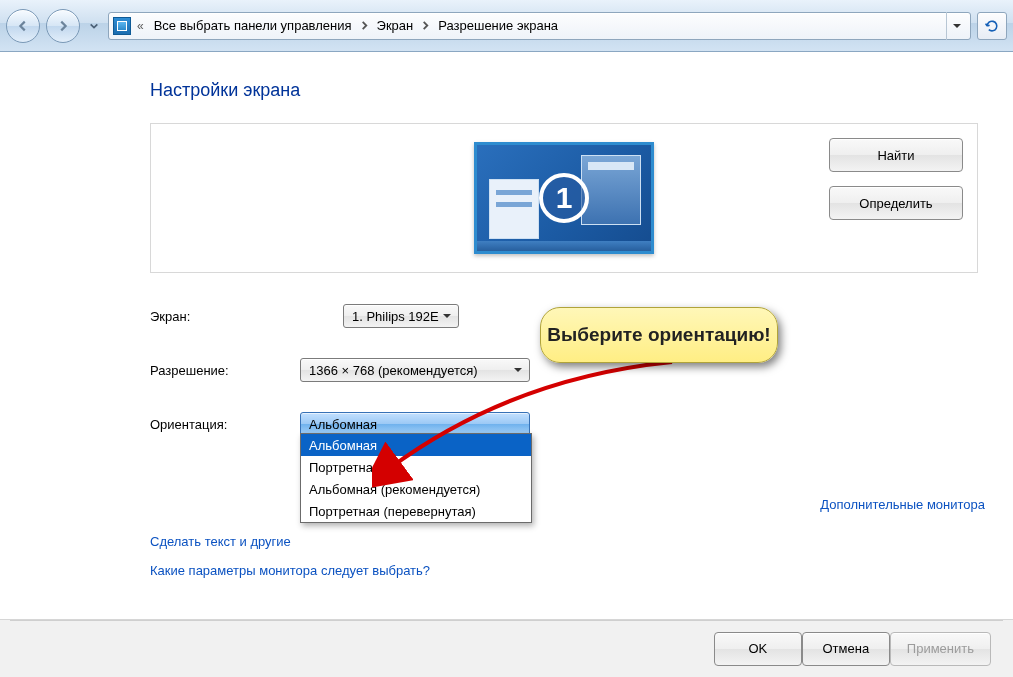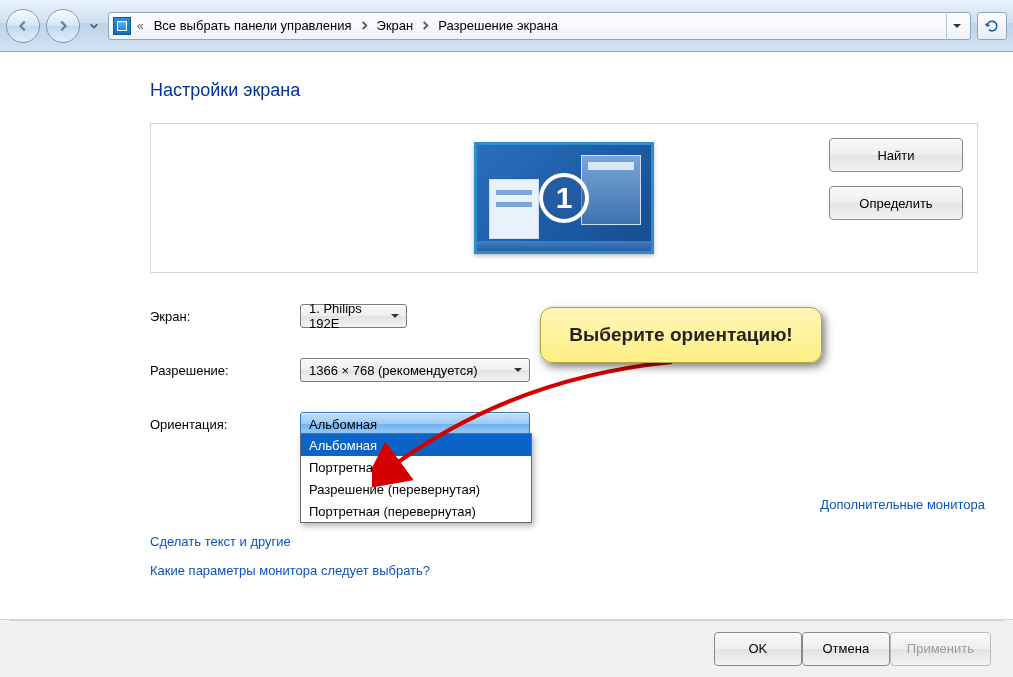--- a/index.html
+++ b/index.html
@@ -177,21 +177,21 @@
     height:24px;
     border:1px solid #7b7b7b;
     background: linear-gradient(to bottom,#f9f9f9 0%,#efefef 49%,#e3e3e3 50%,#f3f3f3 100%);
     display:flex; align-items:center; justify-content:space-between;
     padding:0 6px 0 8px;
     font-size:13px;
     border-radius:3px;
     box-shadow: inset 0 1px 0 #fff;
   }
   .combo .dd-arrow svg { width:10px; height:10px; fill:#333; }
-  .combo-display { width:107px; }
+  .combo-display { width:116px;margin-left:43px; }
   .combo-res { width:230px; }
 
   .combo-orient {
     width:230px; height:24px;
     border:1px solid #3671b6;
     background: linear-gradient(to bottom,#c2e0ff 0%, #9cc9f5 49%, #6eb1ed 50%, #a7d2f8 100%);
     display:flex; align-items:center; justify-content:space-between;
     padding:0 6px 0 8px; font-size:13px; border-radius:3px;
     color:#000;
     box-shadow: inset 0 1px 0 rgba(255,255,255,.6);
@@ -217,24 +217,24 @@
     margin-top:6px;
   }
   .link { color:#0b52c1; cursor:pointer; text-decoration:none; }
   .links-below { margin-top:22px; }
   .links-below .link { display:block; margin-bottom:14px; }
 
   
   .callout {
     position:absolute;
     left:540px; top:255px;
-    width:282px; height:56px;
+    width:238px; height:56px;
     background: linear-gradient(to bottom,#fff7b8,#ffee84);
     border:1px solid #b0a33a;
-    border-radius:12px;
+    border-radius:20px;
     box-shadow: 3px 4px 8px rgba(0,0,0,.5);
     display:flex; align-items:center; justify-content:center;
     font-size:19px; font-weight:bold; color:#222;
     z-index:30;
   }
   .arrow-svg {
     position:absolute;
     left:372px; top:306px;
     width:320px; height:130px;
     z-index:25;
@@ -349,21 +349,21 @@
         <div class="combo-orient">
           <span>Альбомная</span>
           <span class="dd-arrow"><svg viewBox="0 0 10 10">
                 <path d="M1 3 L5 7 L9 3 Z" fill="#333"></path>
               </svg></span>
         </div>
 
         <div class="dropdown-list">
           <div class="dd-item sel">Альбомная</div>
           <div class="dd-item">Портретная</div>
-          <div class="dd-item">Разрешение (перевернутая)</div>
+          <div class="dd-item">Альбомная (рекомендуется)</div>
           <div class="dd-item">Портретная (перевернутая)</div>
         </div>
       </div>
 
       <div class="link-right" style="margin-top:58px;">
         <span class="link">Дополнительные монитора</span>
       </div>
 
       <div class="links-below">
         <span class="link">Сделать текст и другие</span>

